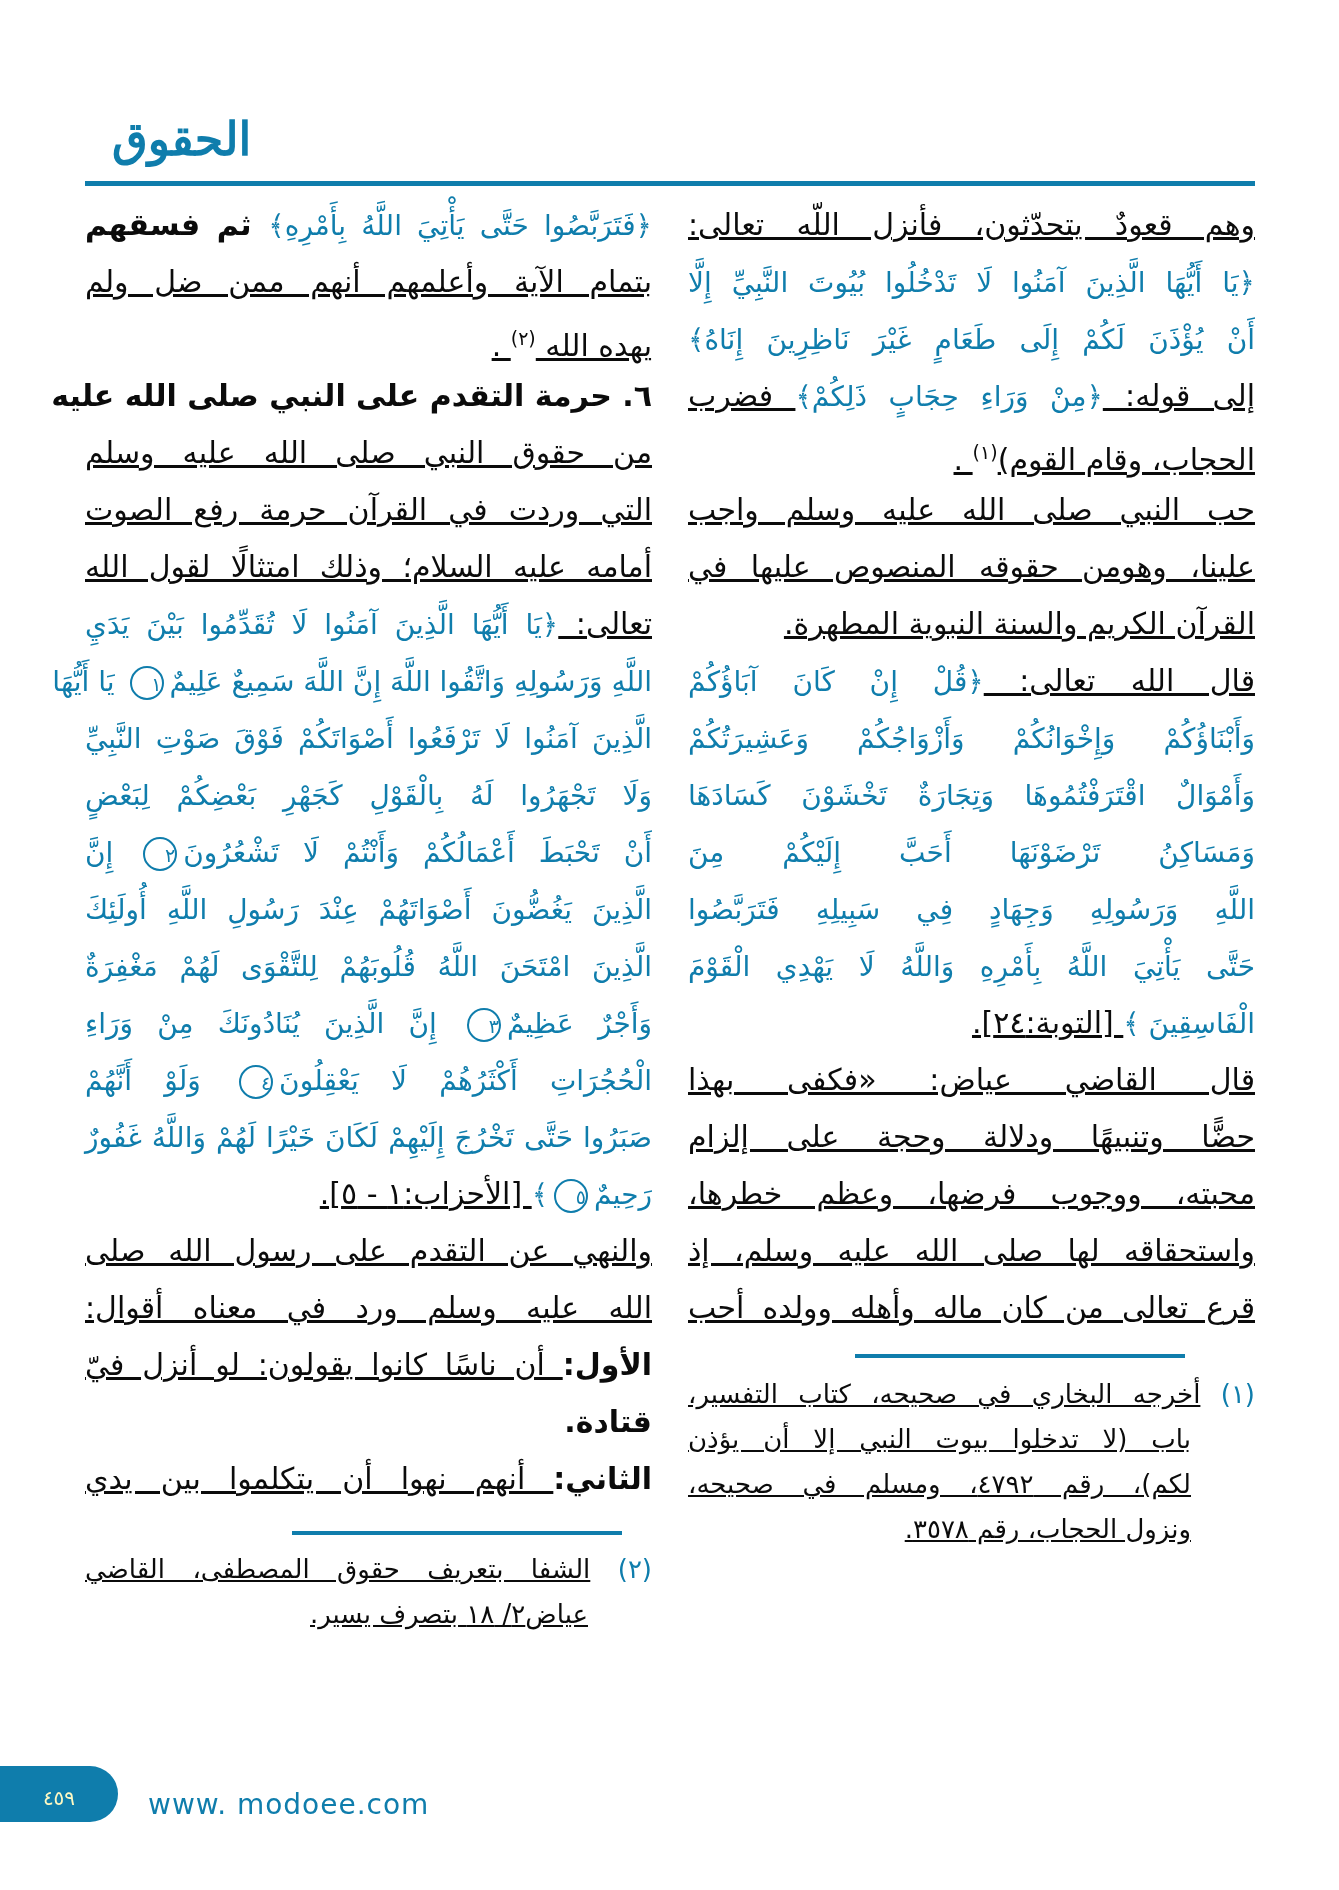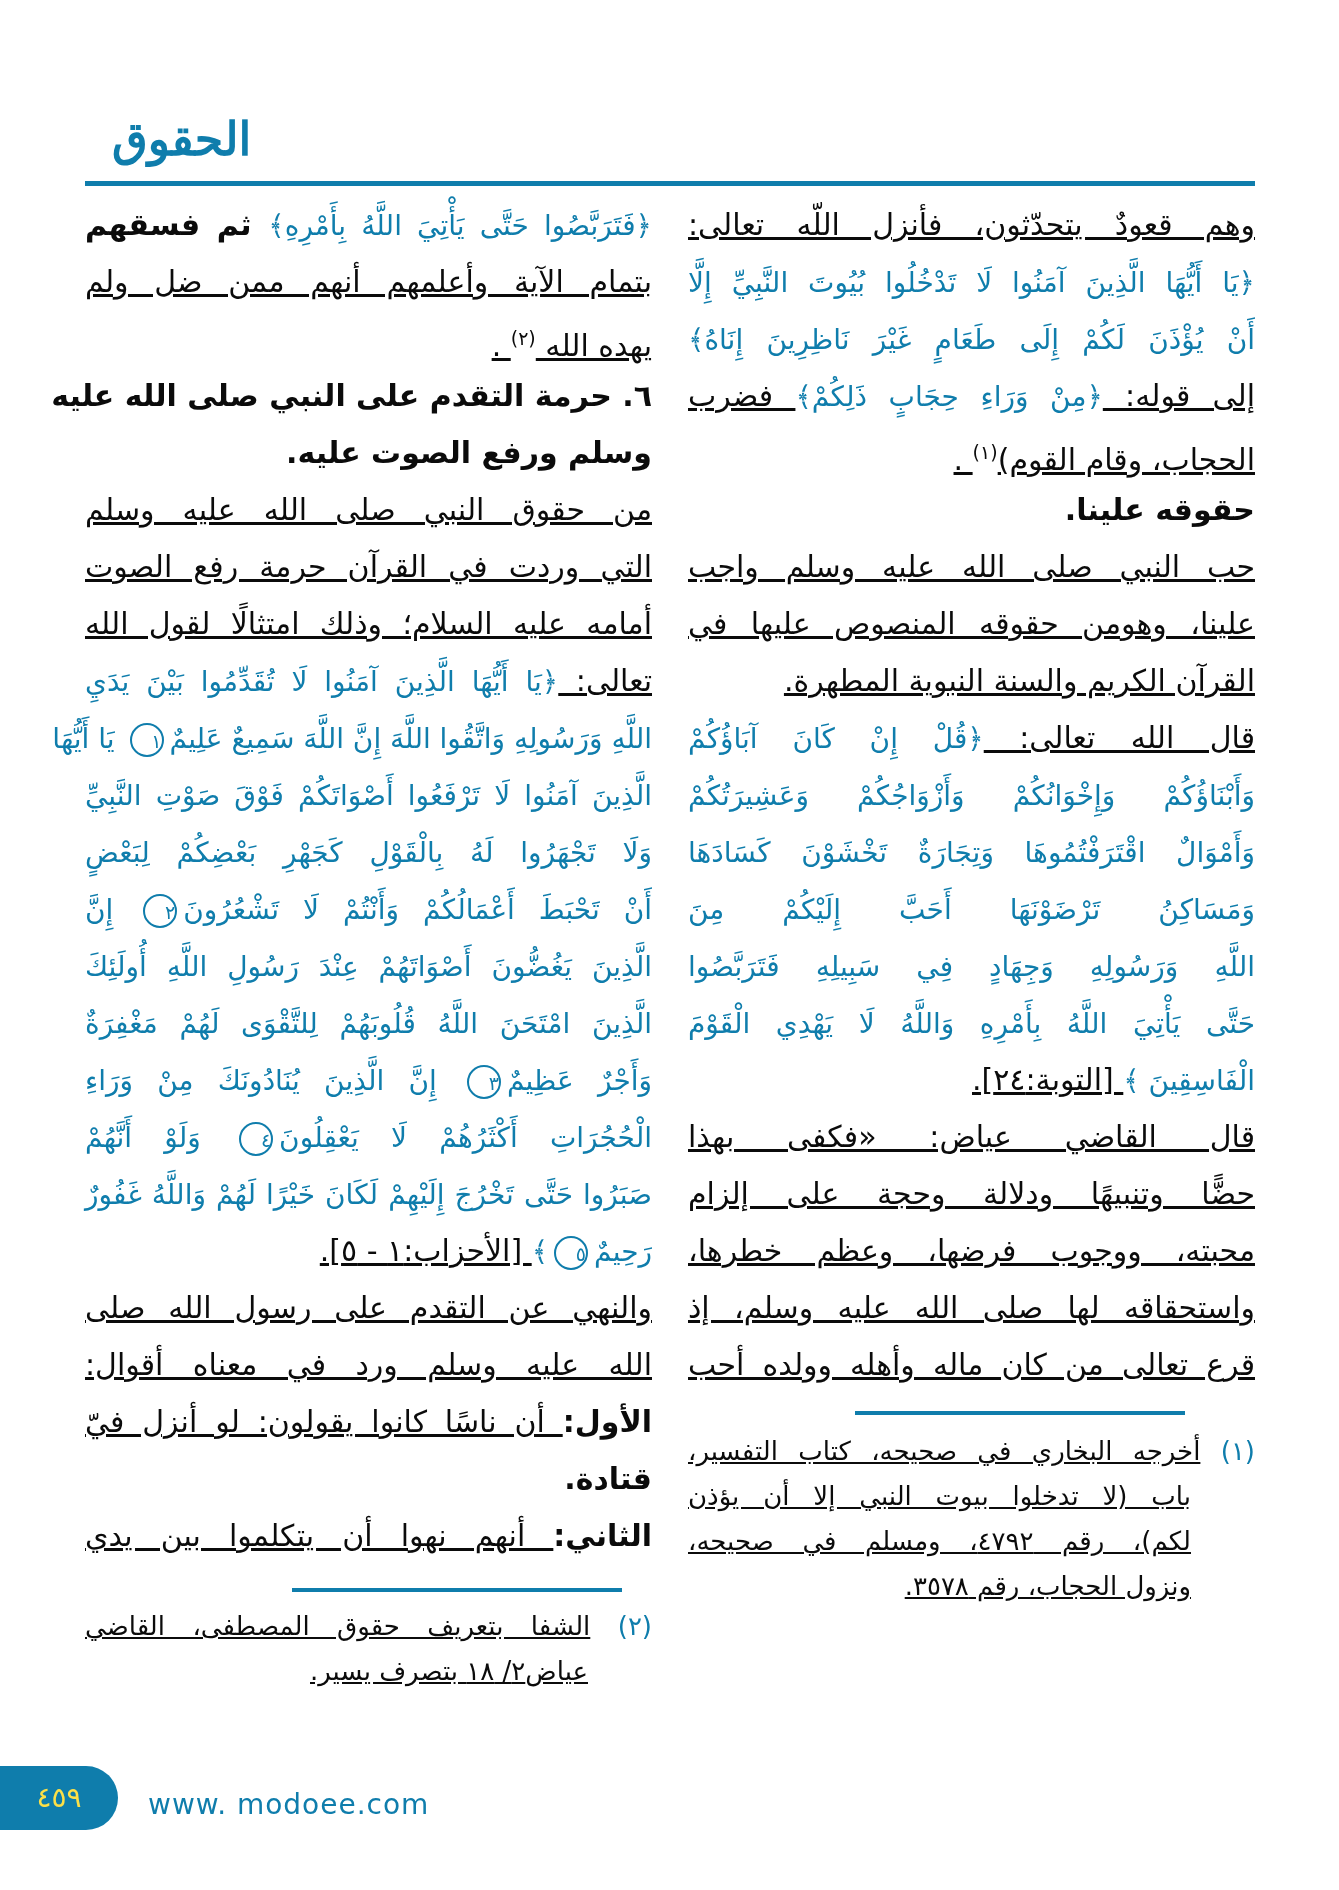--- a/index.html
+++ b/index.html
@@ -40,23 +40,23 @@
   .col-left  .fn-rule{ margin:24px 30px 12px auto; }
   .fn-lines{ padding-right:64px; }
   .fn-line{
     font-size:26px; line-height:45px; white-space:nowrap;
     text-align:justify; text-align-last:justify;
   }
   .fn-line.first{ text-indent:-64px; }
   .fn-line.end{ text-align:right; text-align-last:right; }
   
   .page-pill{
-    position:absolute; left:0; top:1766px; width:118px; height:64px;
+    position:absolute; left:0; top:1766px; width:118px; height:56px;
     background:var(--accent); border-radius:0 32px 32px 0;
-    color:#fde047; font-size:28px; line-height:64px; text-align:center;
+    color:#fef9c3; font-size:20px; line-height:64px; text-align:center;
   }
   .site-url{
     position:absolute; left:148px; top:1788px; font-size:28px; color:var(--accent);
     direction:ltr; letter-spacing:1px;
   }
 </style>
 </head>
 <body>
 
 <div class="page">
@@ -65,21 +65,20 @@
   <div class="head-rule"></div>
 
   <div class="columns">
     <section class="col col-right">
       <div class="body-lines">
           <div class="line"><span class="seg-text">وهم قعودٌ يتحدّثون، فأنزل اللّه تعالى:</span></div>
           <div class="line"><span class="seg-quran">﴿يَا أَيُّهَا الَّذِينَ آمَنُوا لَا تَدْخُلُوا بُيُوتَ النَّبِيِّ إِلَّا</span></div>
           <div class="line"><span class="seg-quran">أَنْ يُؤْذَنَ لَكُمْ إِلَى طَعَامٍ غَيْرَ نَاظِرِينَ إِنَاهُ﴾</span></div>
           <div class="line"><span class="seg-text">إلى قوله: </span><span class="seg-quran">﴿مِنْ وَرَاءِ حِجَابٍ ذَلِكُمْ﴾</span><span class="seg-text"> فضرب</span></div>
           <div class="line end"><span class="seg-text">الحجاب، وقام القوم)</span><span class="seg-ref">(١)</span><span class="seg-text"> .</span></div>
-          <div class="line end"><span class="seg-bold">حقوقه علينا.</span></div>
           <div class="line"><span class="seg-text">حب النبي صلى الله عليه وسلم واجب</span></div>
           <div class="line"><span class="seg-text">علينا، وهومن حقوقه المنصوص عليها في</span></div>
           <div class="line end"><span class="seg-text">القرآن الكريم والسنة النبوية المطهرة.</span></div>
           <div class="line"><span class="seg-text">قال الله تعالى: </span><span class="seg-quran">﴿قُلْ إِنْ كَانَ آبَاؤُكُمْ</span></div>
           <div class="line"><span class="seg-quran">وَأَبْنَاؤُكُمْ وَإِخْوَانُكُمْ وَأَزْوَاجُكُمْ وَعَشِيرَتُكُمْ</span></div>
           <div class="line"><span class="seg-quran">وَأَمْوَالٌ اقْتَرَفْتُمُوهَا وَتِجَارَةٌ تَخْشَوْنَ كَسَادَهَا</span></div>
           <div class="line"><span class="seg-quran">وَمَسَاكِنُ تَرْضَوْنَهَا أَحَبَّ إِلَيْكُمْ مِنَ</span></div>
           <div class="line"><span class="seg-quran">اللَّهِ وَرَسُولِهِ وَجِهَادٍ فِي سَبِيلِهِ فَتَرَبَّصُوا</span></div>
           <div class="line"><span class="seg-quran">حَتَّى يَأْتِيَ اللَّهُ بِأَمْرِهِ وَاللَّهُ لَا يَهْدِي الْقَوْمَ</span></div>
           <div class="line end"><span class="seg-quran">الْفَاسِقِينَ ﴾</span><span class="seg-text"> [التوبة:٢٤].</span></div>
@@ -97,21 +96,20 @@
           <div class="fn-line end"><span class="seg-text">ونزول الحجاب، رقم ٣٥٧٨.</span></div>
         </div>
     </section>
 
     <section class="col col-left">
       <div class="body-lines">
           <div class="line"><span class="seg-quran">﴿فَتَرَبَّصُوا حَتَّى يَأْتِيَ اللَّهُ بِأَمْرِهِ﴾</span><span class="seg-bold"> ثم فسقهم</span></div>
           <div class="line"><span class="seg-text">بتمام الآية وأعلمهم أنهم ممن ضل ولم</span></div>
           <div class="line end"><span class="seg-text">يهده الله </span><span class="seg-ref">(٢)</span><span class="seg-text"> .</span></div>
           <div class="line"><span class="seg-bold">٦. حرمة التقدم على النبي صلى الله عليه</span></div>
-          <div class="line end"><span class="seg-bold">وسلم ورفع الصوت عليه.</span></div>
           <div class="line"><span class="seg-text">من حقوق النبي صلى الله عليه وسلم</span></div>
           <div class="line"><span class="seg-text">التي وردت في القرآن حرمة رفع الصوت</span></div>
           <div class="line"><span class="seg-text">أمامه عليه السلام؛ وذلك امتثالًا لقول الله</span></div>
           <div class="line"><span class="seg-text">تعالى: </span><span class="seg-quran">﴿يَا أَيُّهَا الَّذِينَ آمَنُوا لَا تُقَدِّمُوا بَيْنَ يَدَيِ</span></div>
           <div class="line"><span class="seg-quran">اللَّهِ وَرَسُولِهِ وَاتَّقُوا اللَّهَ إِنَّ اللَّهَ سَمِيعٌ عَلِيمٌ</span><span class="seg-verse">١</span><span class="seg-quran"> يَا أَيُّهَا</span></div>
           <div class="line"><span class="seg-quran">الَّذِينَ آمَنُوا لَا تَرْفَعُوا أَصْوَاتَكُمْ فَوْقَ صَوْتِ النَّبِيِّ</span></div>
           <div class="line"><span class="seg-quran">وَلَا تَجْهَرُوا لَهُ بِالْقَوْلِ كَجَهْرِ بَعْضِكُمْ لِبَعْضٍ</span></div>
           <div class="line"><span class="seg-quran">أَنْ تَحْبَطَ أَعْمَالُكُمْ وَأَنْتُمْ لَا تَشْعُرُونَ</span><span class="seg-verse">٢</span><span class="seg-quran"> إِنَّ</span></div>
           <div class="line"><span class="seg-quran">الَّذِينَ يَغُضُّونَ أَصْوَاتَهُمْ عِنْدَ رَسُولِ اللَّهِ أُولَئِكَ</span></div>
           <div class="line"><span class="seg-quran">الَّذِينَ امْتَحَنَ اللَّهُ قُلُوبَهُمْ لِلتَّقْوَى لَهُمْ مَغْفِرَةٌ</span></div>

